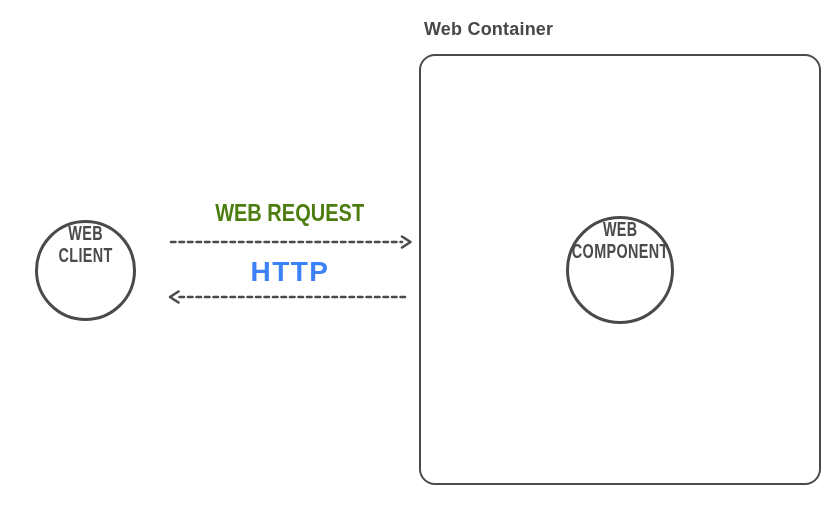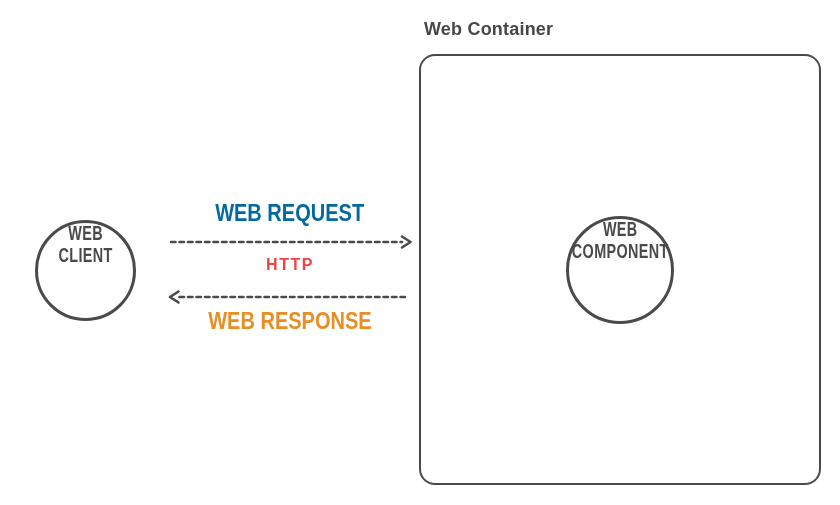--- a/index.html
+++ b/index.html
@@ -78,26 +78,26 @@
     text-align: center;
     font-weight: bold;
   }
   .flow-label .condensed {
     display: inline-block;
     transform: scaleX(0.87);
   }
   .flow-label.request {
     top: 200px;
     font-size: 23px;
-    color: #0369a1;
+    color: #4d7c0f;
   }
   .flow-label.http {
     top: 256px;
-    font-size: 16px;
-    color: #ef4444;
+    font-size: 28px;
+    color: #3b82f6;
     letter-spacing: 1.5px;
   }
   .flow-label.response {
     top: 308px;
     font-size: 23px;
     color: #e78e24;
   }
 
   
   .arrow-layer {
@@ -141,17 +141,14 @@
   </svg>
 
   <div class="flow-label request">
     <span class="condensed">WEB REQUEST</span>
   </div>
 
   <div class="flow-label http">
     <span>HTTP</span>
   </div>
 
-  <div class="flow-label response">
-    <span class="condensed">WEB RESPONSE</span>
-  </div>
 
 </div>
 
 </body></html>

